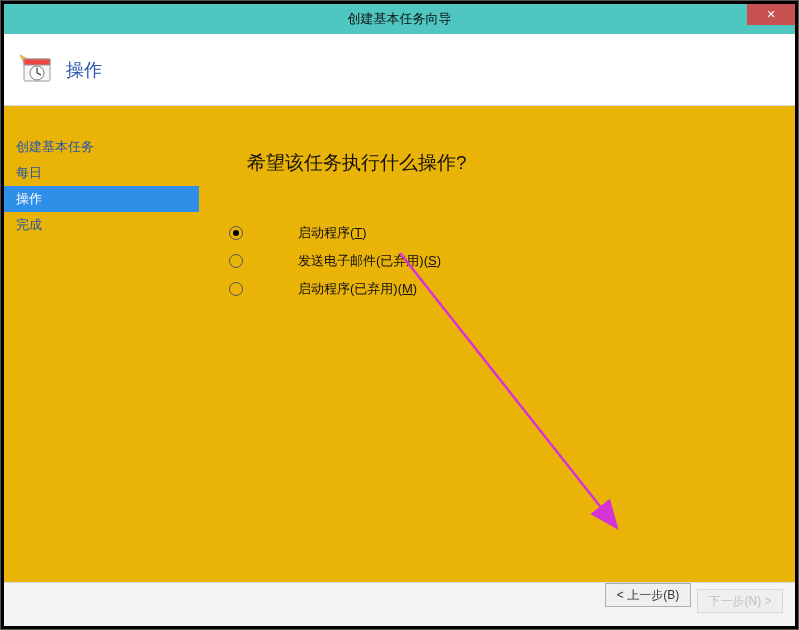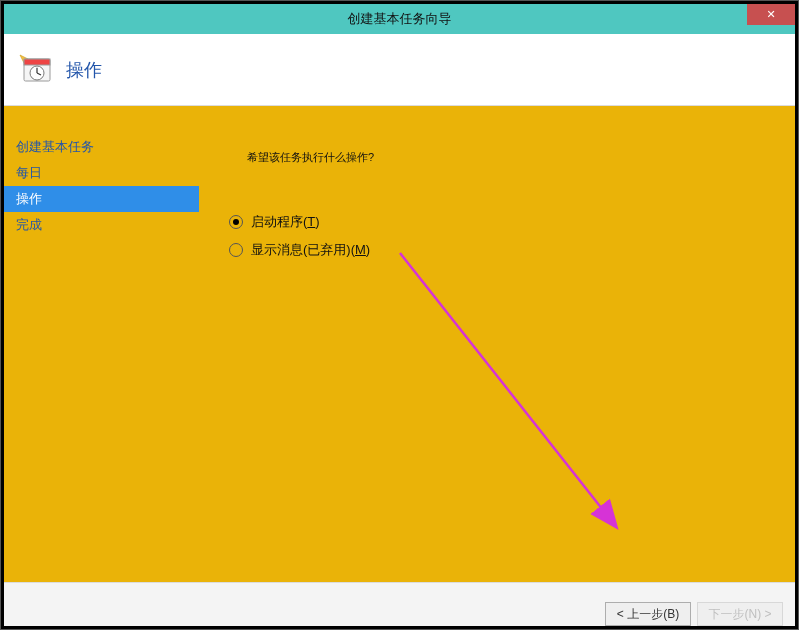--- a/index.html
+++ b/index.html
@@ -96,21 +96,21 @@
     background: #2f8ee8;
     color: #fff;
   }
   .content {
     flex: 1;
     padding-top: 44px;
     padding-left: 48px;
     position: relative;
   }
   .question {
-    font-size: 11px;
+    font-size: 19px;
     color: #111;
     margin-bottom: 48px;
   }
   .radio-group {
     display: flex;
     flex-direction: column;
     gap: 10px;
     margin-left: -18px;
   }
   .radio-row {
@@ -132,30 +132,31 @@
   .radio.checked::after {
     content: "";
     width: 6px;
     height: 6px;
     background: #000;
     border-radius: 50%;
   }
   .radio-label {
     font-size: 13px;
     color: #111;
+    margin-left: 47px;
   }
   .radio-label .hotkey {
     text-decoration: underline;
   }
   .footer {
     height: 44px;
     border-top: 1px solid #dcdcdc;
     background: #f4f4f4;
     display: flex;
-    align-items: flex-end;
+    align-items: flex-start;
     justify-content: flex-end;
     padding-right: 12px;
     gap: 6px;
     flex-shrink: 0;
   }
   .btn {
     min-width: 86px;
     height: 24px;
     border: 1px solid #adadad;
     background: #efefef;
@@ -220,25 +221,31 @@
 
       <div class="radio-group">
 
         <label class="radio-row">
           <span class="radio checked"></span>
           <span class="radio-label">
             <span>启动程序</span>(<span class="hotkey">T</span>)
           </span>
         </label>
 
-
         <label class="radio-row">
           <span class="radio"></span>
           <span class="radio-label">
-            <span>显示消息(已弃用)</span>(<span class="hotkey">M</span>)
+            <span>发送电子邮件(已弃用)</span>(<span class="hotkey">S</span>)
+          </span>
+        </label>
+
+        <label class="radio-row">
+          <span class="radio"></span>
+          <span class="radio-label">
+            <span>启动程序(已弃用)</span>(<span class="hotkey">M</span>)
           </span>
         </label>
 
       </div>
     </div>
 
     <svg class="arrow-overlay">
       <defs>
         <marker id="ahead" markerWidth="12" markerHeight="12" refX="9" refY="5" orient="auto">
           <polygon points="0,0 12,5 0,10" fill="#d633d6"></polygon>

